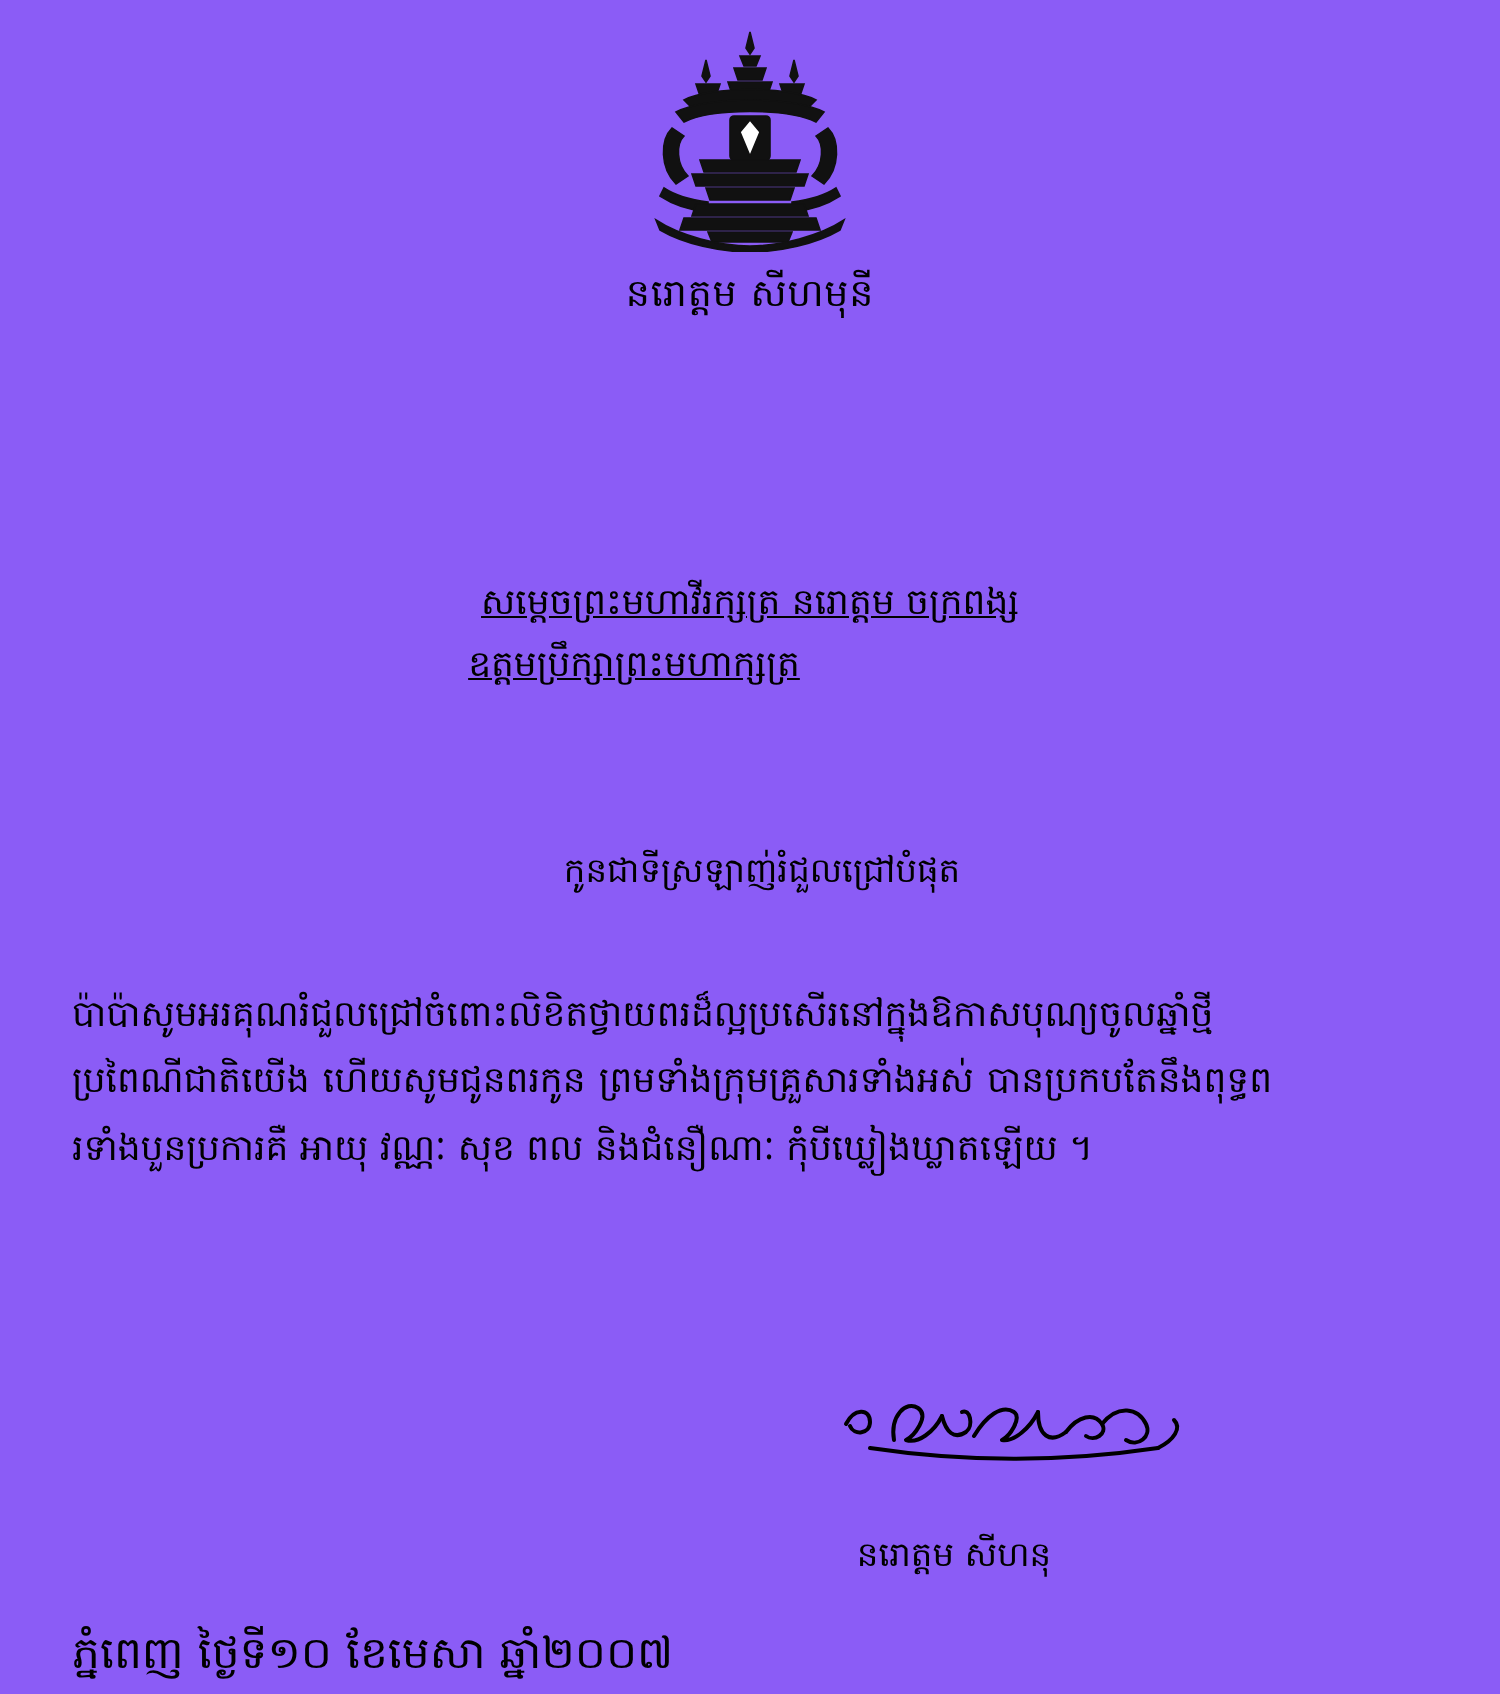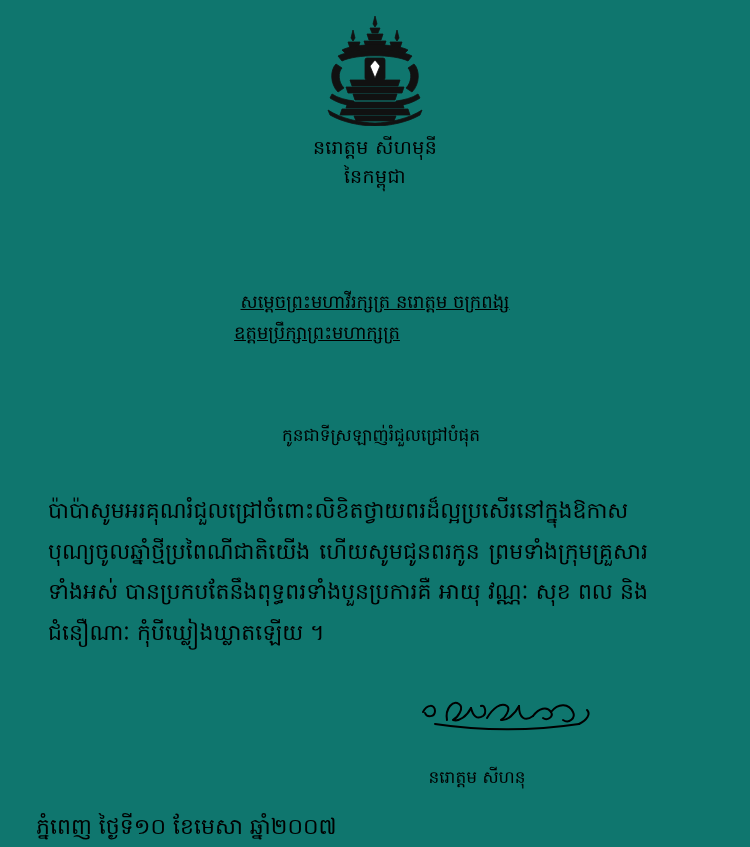--- a/index.html
+++ b/index.html
@@ -12,21 +12,21 @@
     height: 847px;
     position: relative;
     font-family: "DejaVu Sans", "Liberation Sans", sans-serif;
     color: #000000;
     overflow: hidden;
   }
   .page {
     position: relative;
     width: 750px;
     height: 847px;
-    background: #0f766e;
+    background: #8b5cf6;
   }
 
   
   .emblem-wrap {
     position: absolute;
     top: 14px;
     left: 0;
     width: 750px;
     display: flex;
     justify-content: center;
@@ -74,25 +74,25 @@
     top: 424px;
     left: 36px;
     width: 690px;
   }
   .salutation {
     font-size: 17px;
     margin-bottom: 42px;
     text-align: center;
   }
   .para {
-    font-size: 22px;
+    font-size: 18px;
     line-height: 1.85;
     text-align: justify;
     text-justify: inter-word;
-    margin: 12px;
+    margin: 0;
   }
   .para.p1 { width: 600px; }
   .para.p2 { margin-top: 40px; }
 
   
   .sig-area {
     position: absolute;
     top: 690px;
     left: 0;
     width: 750px;
@@ -162,21 +162,20 @@
         <path d="M22 95 L88 95 L90 101 L20 101 Z"></path>
         <path d="M34 102 L76 102 L74 107 L36 107 Z"></path>
 
         <path d="M8 96 C20 104 40 109 55 109 C70 109 90 104 102 96 L100 101 C88 108 70 112 55 112 C40 112 22 108 10 101 Z"></path>
       </g>
     </svg>
   </div>
 
   <div class="kingdom-block">
     <div class="kingdom-line">នរោត្តម សីហមុនី</div>
-    <div class="kingdom-line">នៃកម្ពុជា</div>
   </div>
 
   <div class="royal-block">
     <div class="royal-line">សម្តេចព្រះមហាវីរក្សត្រ នរោត្តម ចក្រពង្ស</div>
     <div class="royal-line second">ឧត្តមប្រឹក្សាព្រះមហាក្សត្រ</div>
   </div>
 
   <div class="body-block">
     <div class="salutation">កូនជាទីស្រឡាញ់រំជួលជ្រៅបំផុត</div>
     <p class="para p1">ប៉ាប៉ាសូមអរគុណរំជួលជ្រៅចំពោះលិខិតថ្វាយពរដ៏ល្អប្រសើរនៅក្នុងឱកាសបុណ្យចូលឆ្នាំថ្មីប្រពៃណីជាតិយើង ហើយសូមជូនពរកូន ព្រមទាំងក្រុមគ្រួសារទាំងអស់ បានប្រកបតែនឹងពុទ្ធពរទាំងបួនប្រការគឺ អាយុ វណ្ណៈ សុខ ពល និងជំនឿណាៈ កុំបីឃ្លៀងឃ្លាតឡើយ ។</p>

